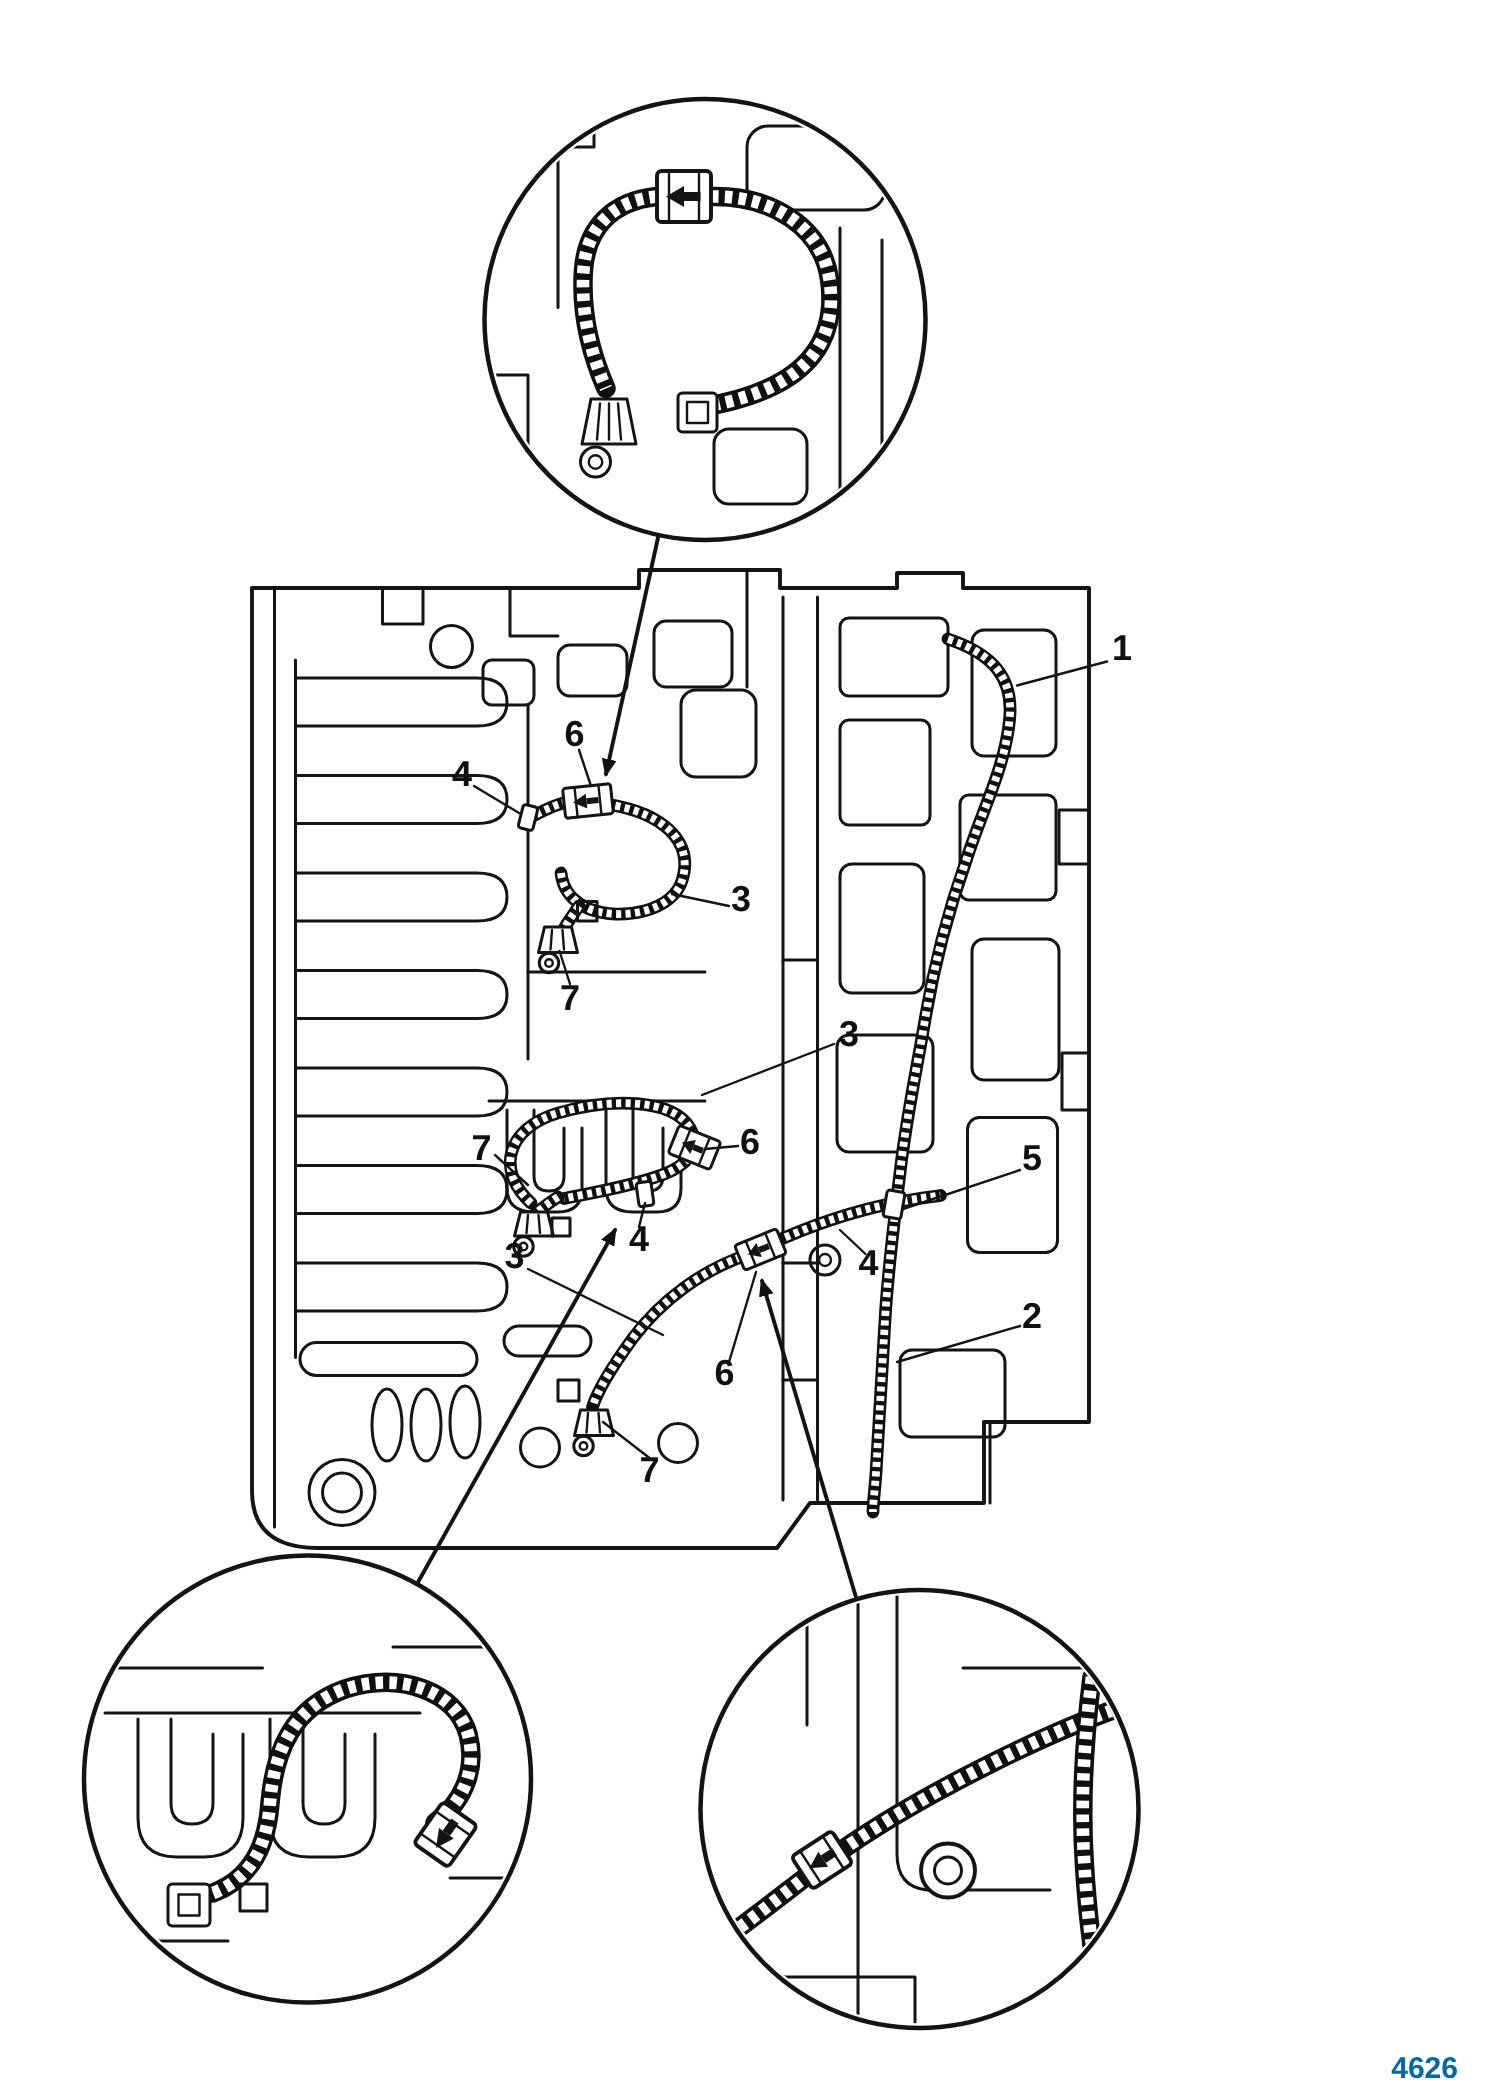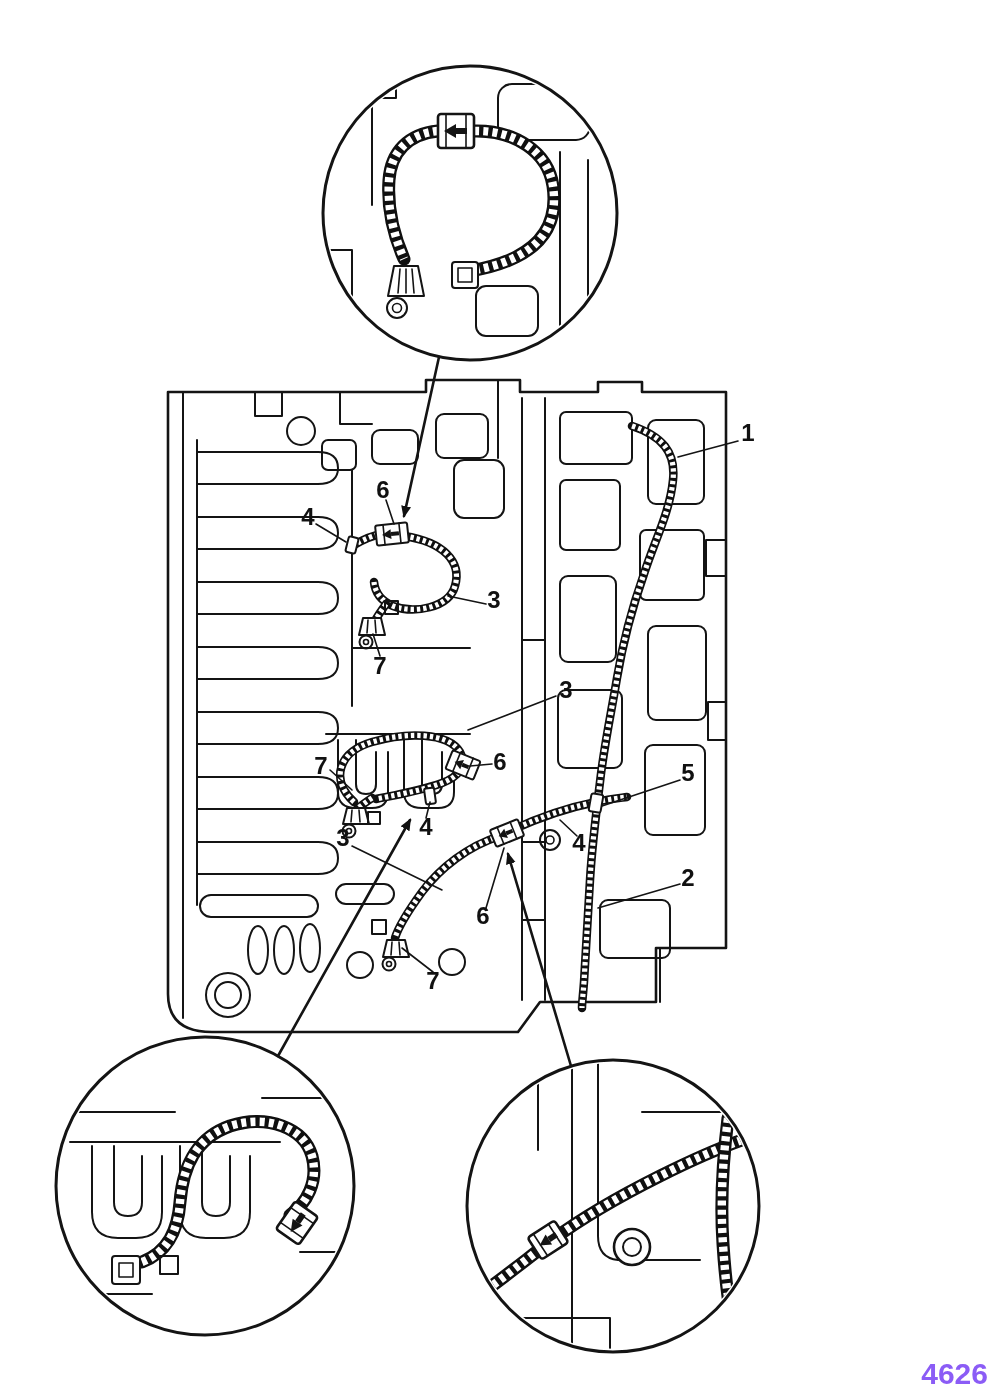--- a/index.html
+++ b/index.html
@@ -15,24 +15,24 @@
     position:absolute;
     transform:translate(-50%,-50%);
     font-weight:bold;
     font-size:24px;
     color:#111111;
     line-height:1;
     user-select:none;
   }
   .figure-number{
     position:absolute;
-    right:12px;bottom:8px;
+    right:28px;bottom:8px;
     font-weight:bold;
-    font-size:30px;
-    color:#8b5cf6;
+    font-size:20px;
+    color:#0369a1;
   }
   
   .ln{fill:none;stroke:#141414;stroke-width:2;stroke-linejoin:round;stroke-linecap:round;}
   .w25{stroke-width:2.6;}
   .w3{stroke-width:3;}
   .thin{stroke-width:1.6;}
   .wfill{fill:#ffffff;}
   .core{fill:none;stroke:#101010;stroke-linecap:round;}
   .stripe{fill:none;stroke:#ffffff;stroke-linecap:butt;}
   .cm{stroke-width:8.5;}

